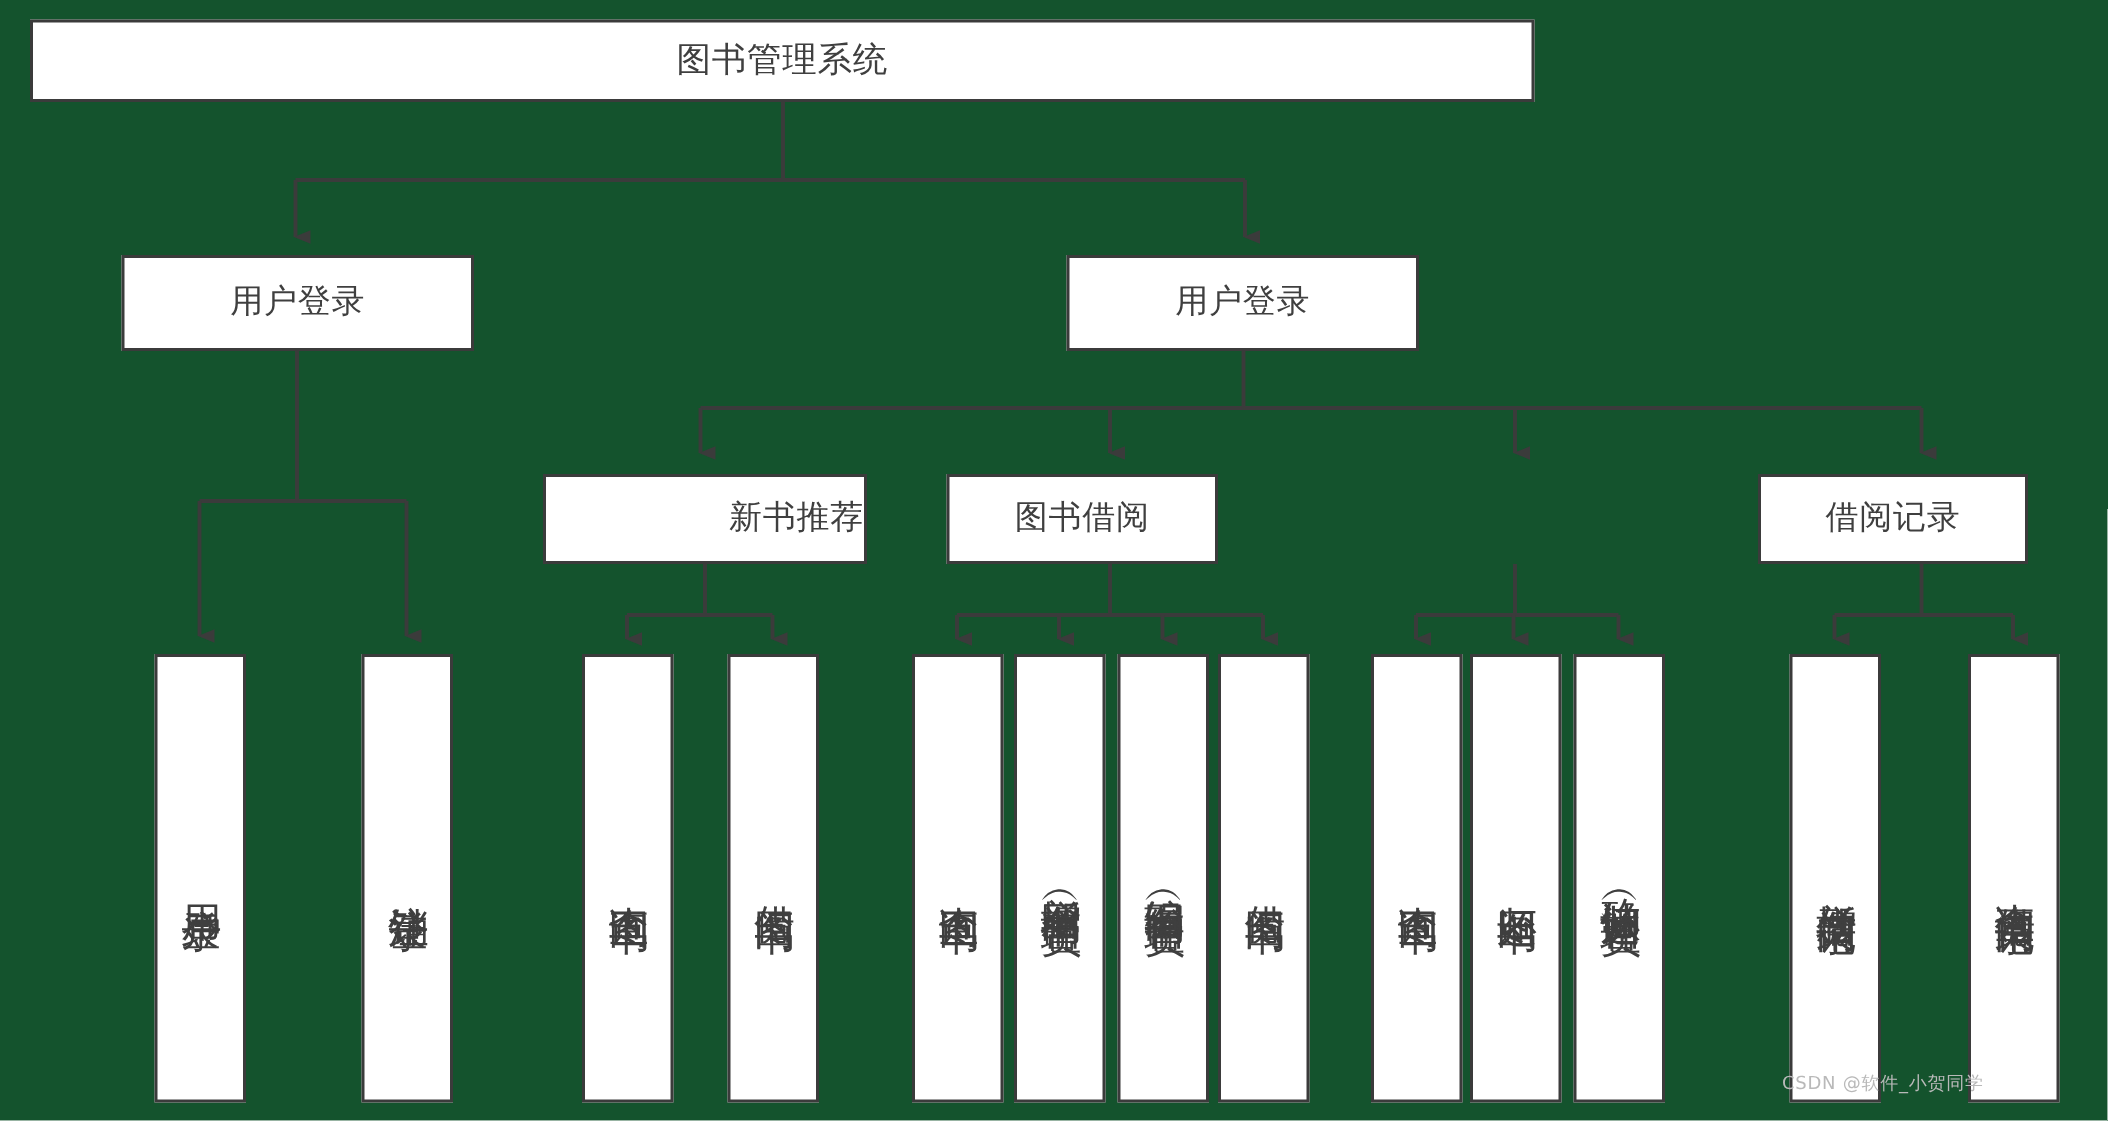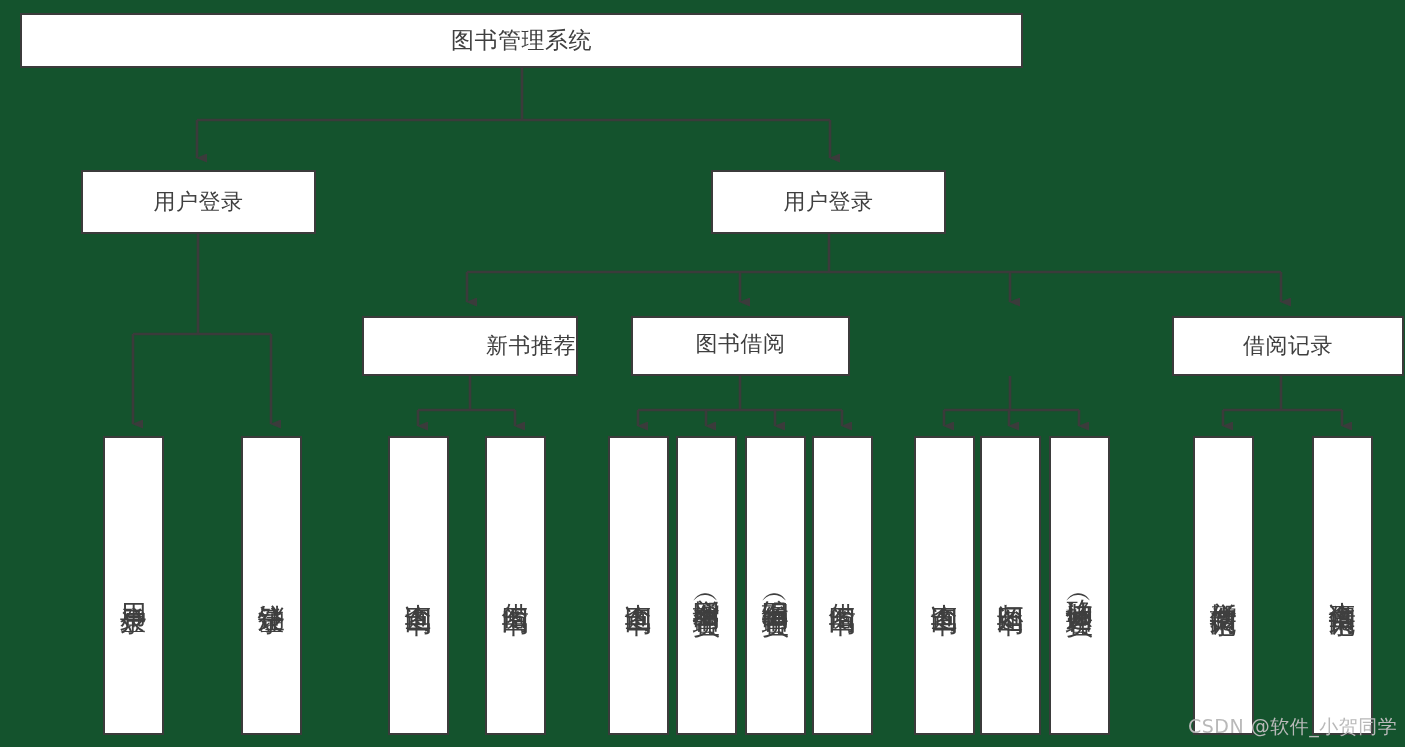--- a/index.html
+++ b/index.html
@@ -59,21 +59,21 @@
     writing-mode: vertical-rl;
     text-orientation: upright;
     font-size: 27px;
     line-height: 1.02;
     letter-spacing: 2px;
     max-height: 100%;
   }
   .watermark {
     position: absolute;
     color: #b9b9b9;
-    font-size: 19px;
+    font-size: 12px;
     white-space: nowrap;
     letter-spacing: 0.5px;
   }
 </style>
 </head>
 <body>
 
 <div id="canvas">
 
   <svg class="wires" viewBox="0 0 1405 747" xmlns="http://www.w3.org/2000/svg">
@@ -133,24 +133,24 @@
   <div class="node horiz" style="left:81px; top:170px; width:235px; height:64px;">
     <span class="label">用户登录</span>
   </div>
   <div class="node horiz" style="left:711px; top:170px; width:235px; height:64px;">
     <span class="label">用户登录</span>
   </div>
 
   <div class="node horiz" style="left:362px; top:316px; width:216px; height:60px;justify-content:flex-end;">
     <span class="label">新书推荐</span>
   </div>
-  <div class="node horiz" style="left:631px; top:316px; width:219px; height:60px;font-family:Liberation Mono, monospace;">
+  <div class="node horiz" style="left:631px; top:316px; width:181px; height:60px;">
     <span class="label">图书借阅</span>
   </div>
-  <div class="node horiz" style="left:1172px; top:316px; width:232px; height:60px;">
+  <div class="node horiz" style="left:1172px; top:316px; width:180px; height:60px;">
     <span class="label">借阅记录</span>
   </div>
 
   <div class="node vert" style="left:103px; top:436px; width:61px; height:299px;">
     <span class="label">用户登录</span>
   </div>
   <div class="node vert" style="left:241px; top:436px; width:61px; height:299px;">
     <span class="label">注销登录</span>
   </div>
 

